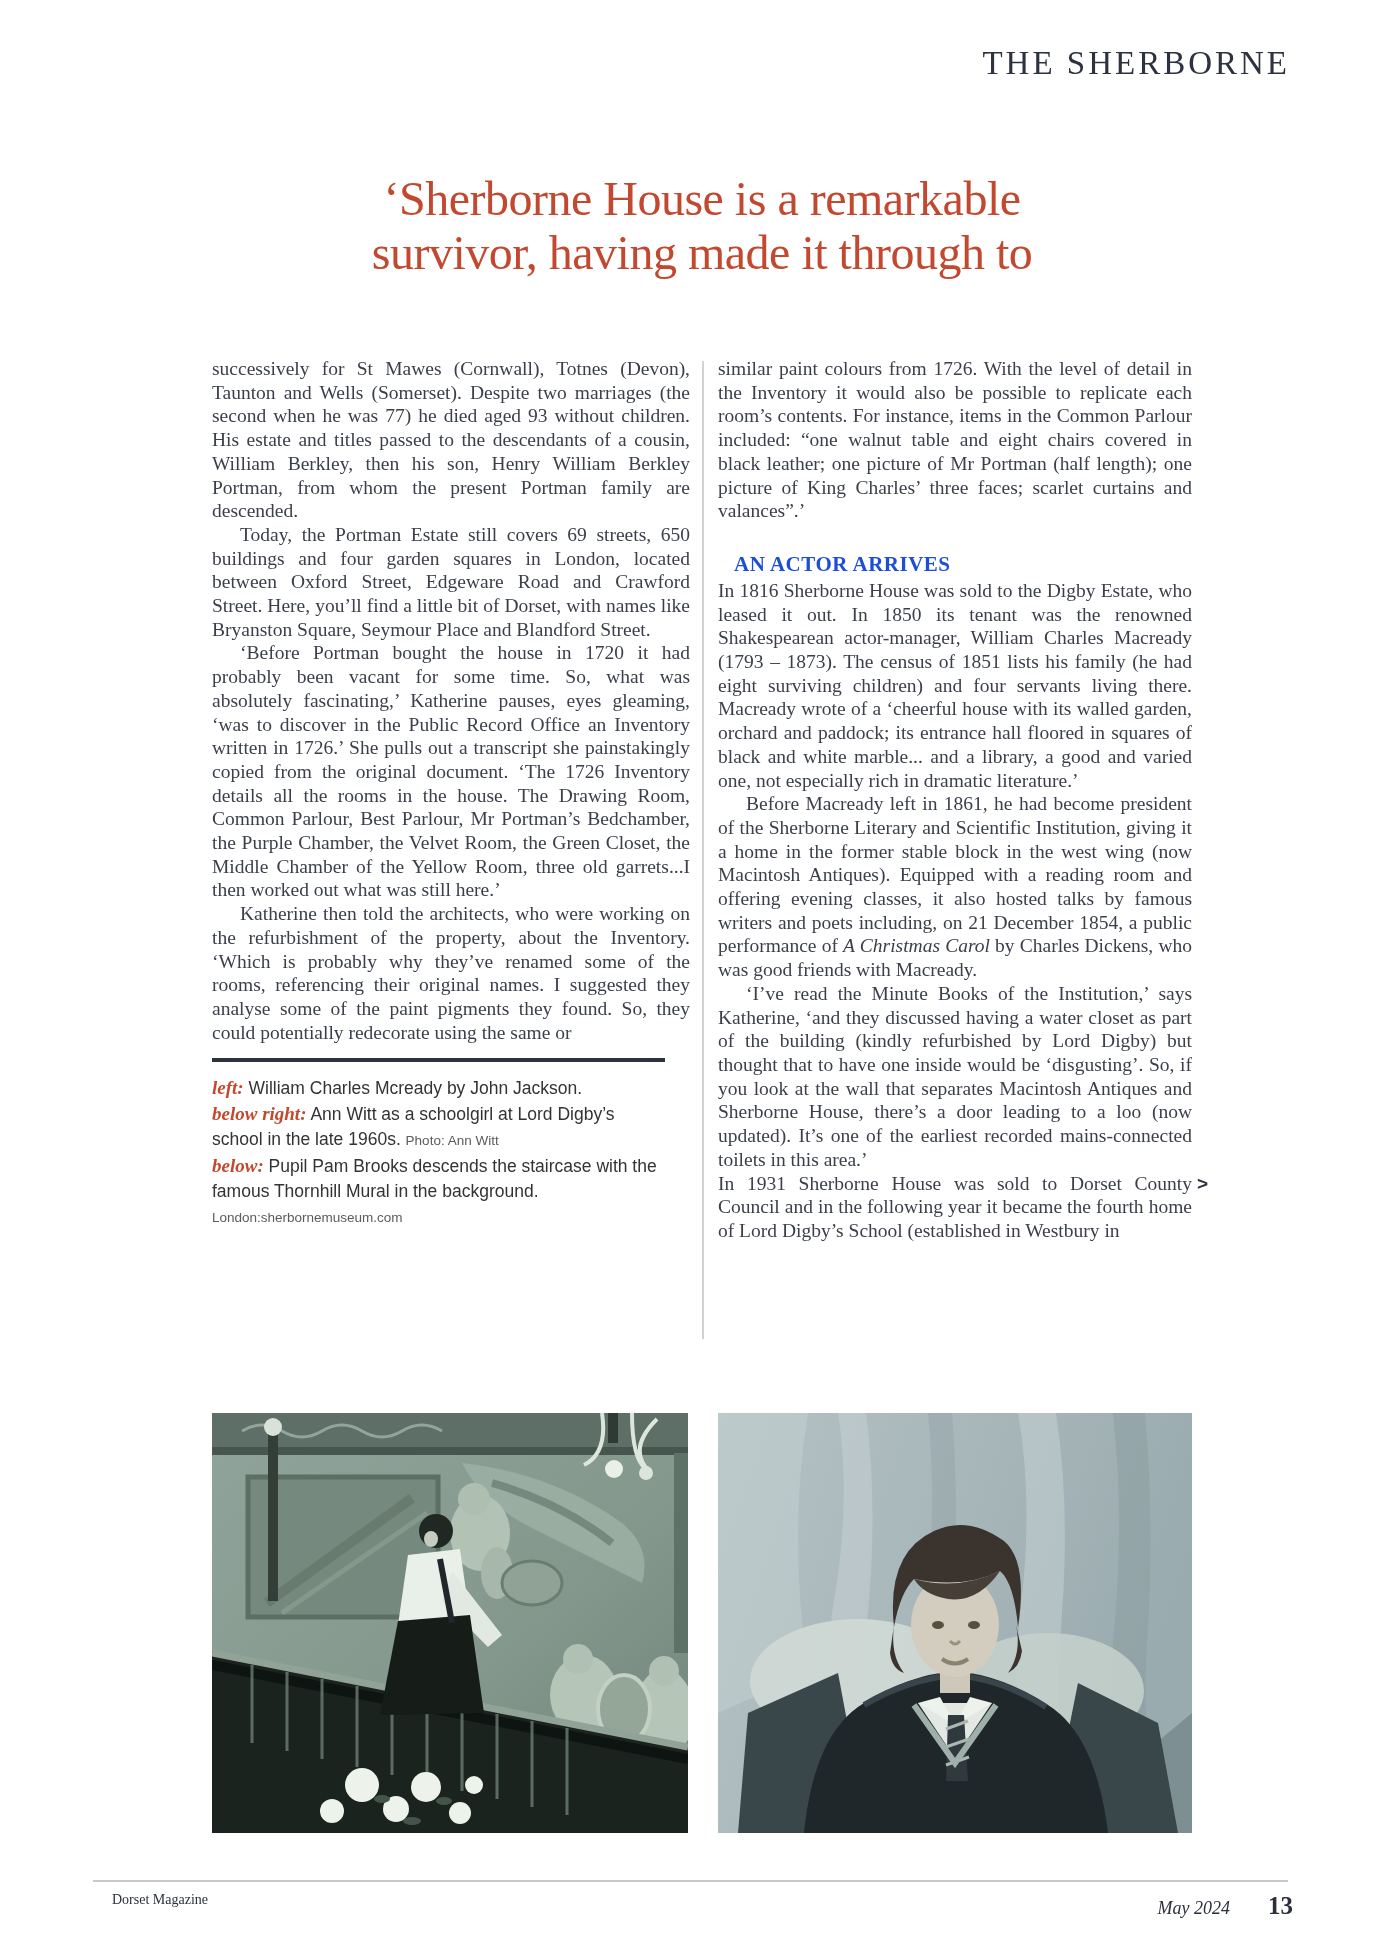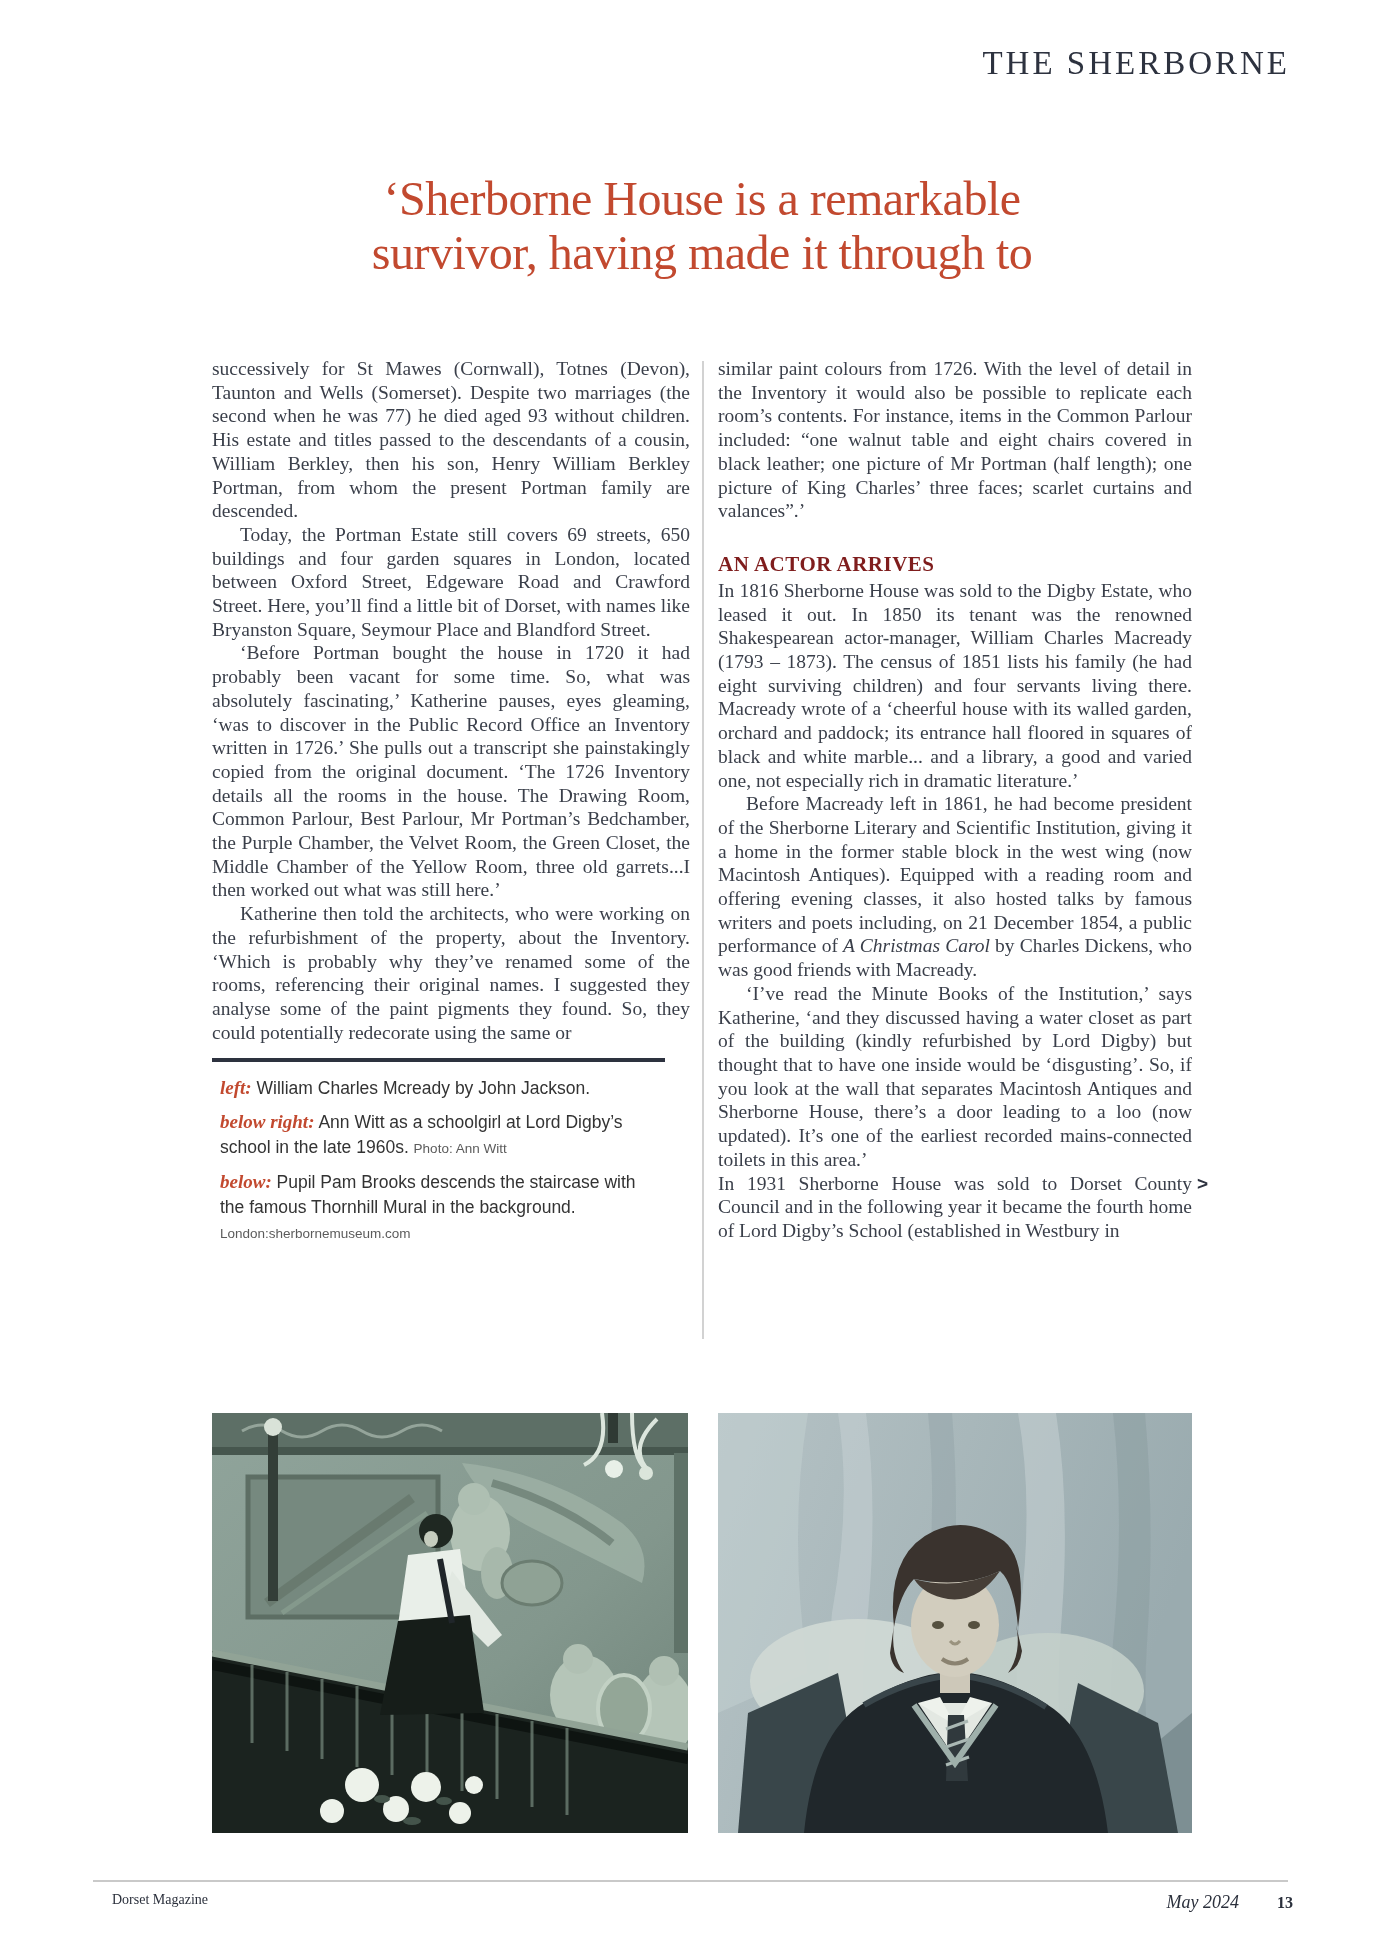--- a/index.html
+++ b/index.html
@@ -22,53 +22,53 @@
   .col-right{left:506px;width:474px;}
   .divider{
     position:absolute;left:490px;top:4px;width:2px;height:978px;background:#d2d2d2;
   }
   p.body{
     margin:0;font-size:19.5px;line-height:23.7px;color:#3a3f4a;
     text-align:justify;
   }
   p.body.indent{text-indent:28px;}
   h3.section{
-    margin:28px 0 2px 0;font-size:21px;line-height:26px;color:#7f1d1d;
+    margin:28px 0 2px 16px;font-size:21px;line-height:26px;color:#1d4ed8;
     font-weight:bold;letter-spacing:0.5px;
   }
   h3.section.tight{margin-top:16px;}
   .book-title{font-style:italic;}
   .cont-arrow{
     float:right;font-family:"Liberation Sans",sans-serif;font-weight:bold;
     color:#2d323f;font-size:19px;margin-right:-16px;
   }
   
   .caption-block{margin-top:14px;width:455px;}
   .caption-rule{height:4px;background:#2d323f;width:453px;margin-bottom:13px;}
   .caption-item{
-    margin:8px;font-family:"Liberation Sans",sans-serif;font-size:17.5px;
+    margin:0;font-family:"Liberation Sans",sans-serif;font-size:17.5px;
     line-height:25px;color:#333333;
   }
   .caption-label{
     font-family:"Liberation Serif",serif;font-weight:bold;font-style:italic;
     color:#c2492f;font-size:19px;
   }
   .caption-credit{font-size:13.5px;color:#5b5b5b;}
   .caption-credit.block{display:block;}
   
   .photo{position:absolute;top:1413px;}
   .photo-left{left:212px;width:476px;height:420px;}
   .photo-right{left:718px;width:474px;height:420px;}
   .photo svg{display:block;}
   
   .footer-rule{position:absolute;left:93px;top:1880px;width:1195px;height:2px;background:#c9c9c9;}
   .footer-mag{position:absolute;left:112px;top:1892px;font-size:14px;color:#2b303c;}
   .footer-right{position:absolute;right:89px;top:1892px;white-space:nowrap;}
   .footer-date{font-style:italic;font-size:18px;color:#2b303c;margin-right:38px;margin-left:8px;}
-  .footer-page{font-weight:bold;font-size:16px;color:#2b303c;}
+  .footer-page{font-weight:bold;font-size:25px;color:#2b303c;}
 </style>
 </head>
 <body>
 
 <div class="masthead">THE SHERBORNE</div>
 
 <div class="pull-quote">
   <div>‘Sherborne House is a remarkable</div>
   <div>survivor, having made it through to</div>
 </div>

